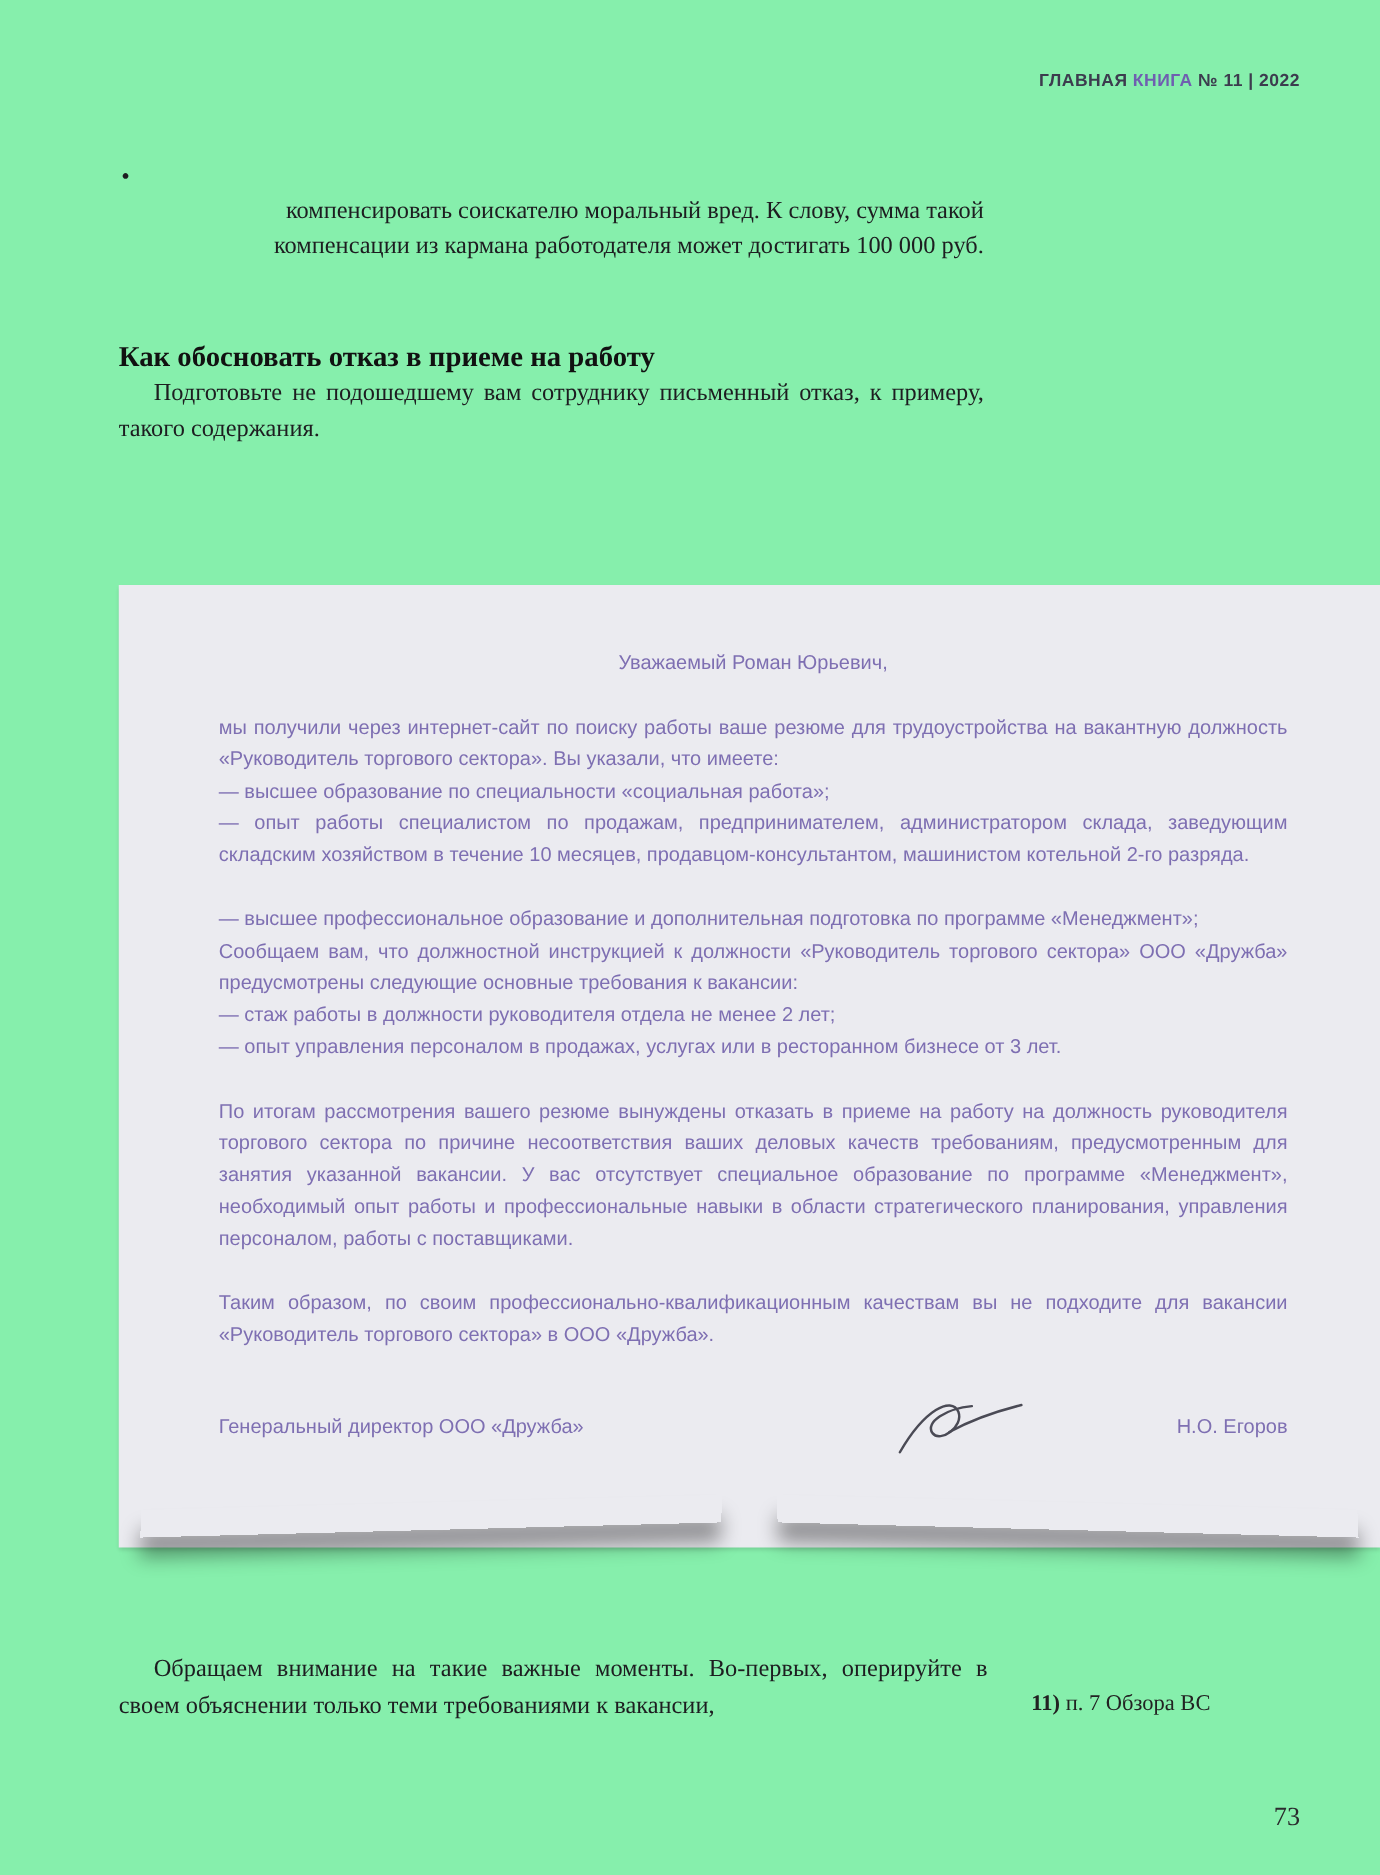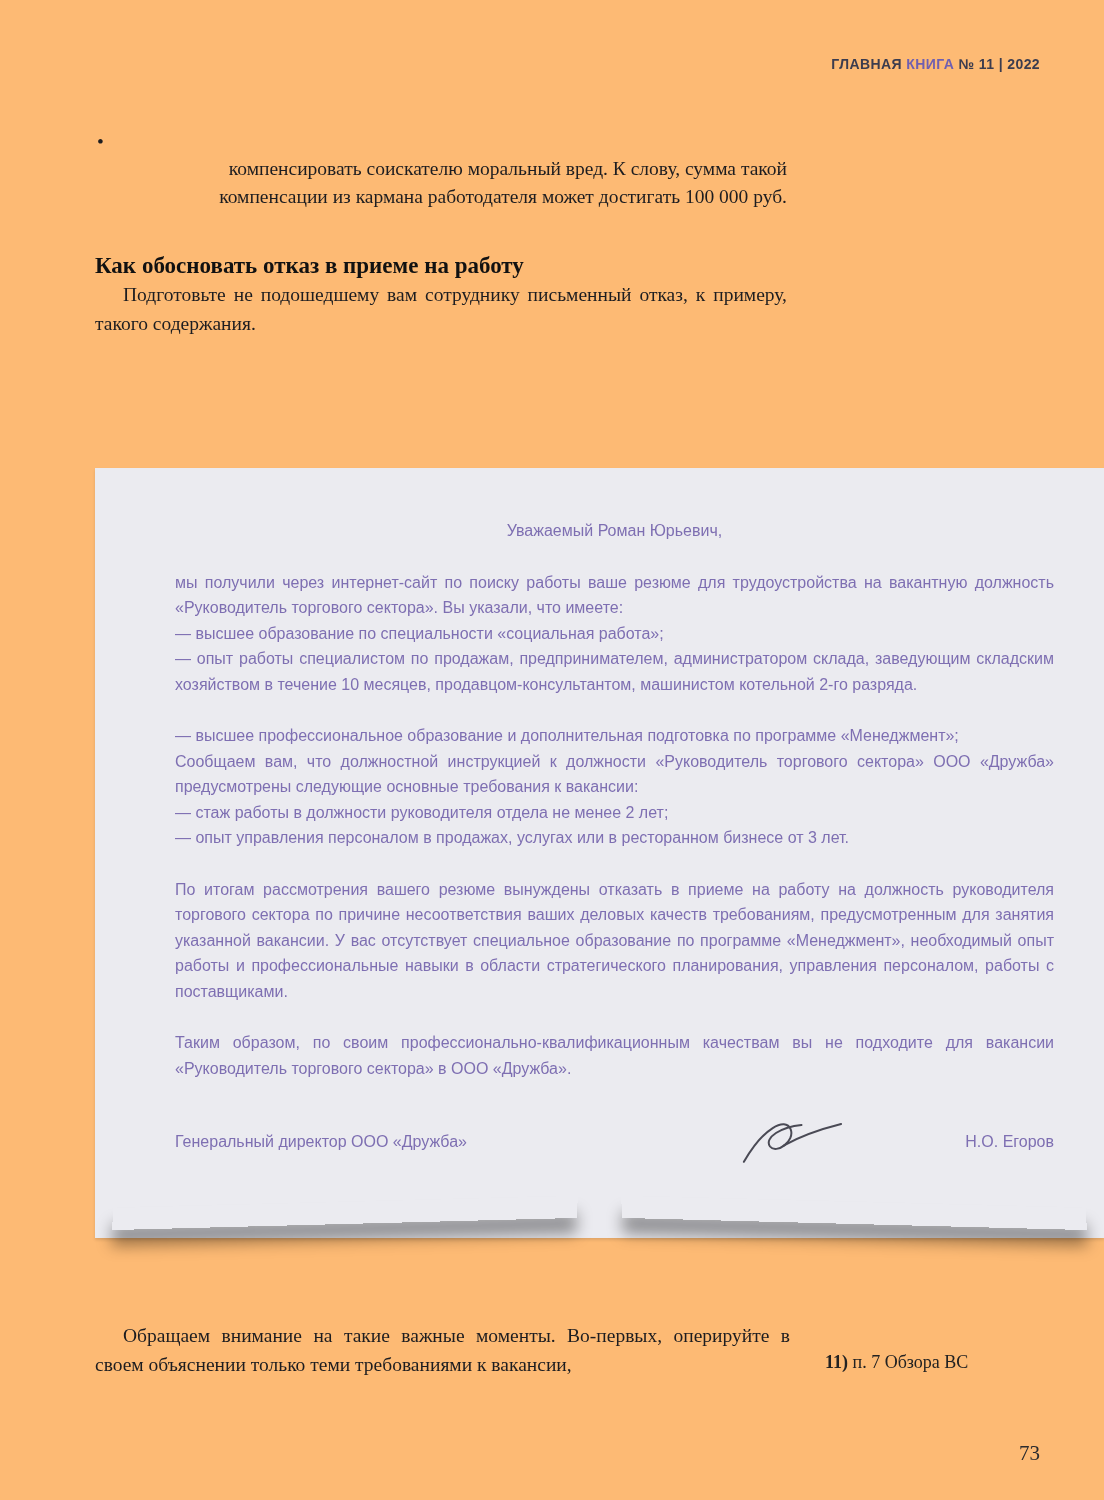--- a/index.html
+++ b/index.html
@@ -6,57 +6,57 @@
     --accent:#6f5fb0;
     --letter-text:#7e6fb2;
     --letter-bg:#ebebf0;
     --body-text:#1d1d20;
   }
   *{margin:0;padding:0;box-sizing:border-box;}
   html,body{background:#ffffff;}
   .page{
     position:relative;
     width:1104px;height:1500px;
-    background:#fdba74;
+    background:#86efac;
     font-family:"Liberation Serif", serif;
     color:var(--body-text);
     overflow:hidden;
     margin:0 auto;
   }
   
   .masthead{
     position:absolute;top:56px;right:64px;
     font-family:"Liberation Sans", sans-serif;
     font-weight:bold;font-size:14px;letter-spacing:.4px;
     color:#3c3c4e;white-space:nowrap;
   }
   .masthead .brand2{color:var(--accent);}
   
   .intro{position:absolute;left:95px;top:128px;width:692px;}
   .bullet-item{display:flex;gap:12px;font-size:19.5px;line-height:28px;}
   .bullet{flex:0 0 auto;padding-left:2px;}
   .bullet-text{text-align:right;margin-top:27px;}
   .heading{
-    margin-top:40px;
+    margin-top:60px;
     font-size:23px;font-weight:bold;line-height:30px;
     color:#111;
   }
   .para{font-size:19.5px;line-height:28.5px;text-align:justify;}
   .p1{margin-top:24px;}
   .indent{text-indent:28px;}
   sup.ref{font-size:12px;line-height:0;}
   
   .letter{
     position:absolute;left:95px;top:468px;width:1009px;
     min-height:770px;
     background:var(--letter-bg);
     color:var(--letter-text);
     font-family:"Liberation Sans", sans-serif;
     font-size:16px;line-height:25.5px;
-    padding:50px 50px 42px 80px;
+    padding:50px 74px 42px 80px;
     z-index:0;
     box-shadow:0 2px 3px rgba(0,0,0,.12);
   }
   .letter::before,.letter::after{
     content:"";position:absolute;bottom:14px;height:22px;width:46%;
     box-shadow:0 16px 15px rgba(0,0,0,.38);
     z-index:-1;
   }
   .letter::before{left:18px;transform:skew(-4deg) rotate(-1.5deg);}
   .letter::after{right:18px;transform:skew(4deg) rotate(1.5deg);}

